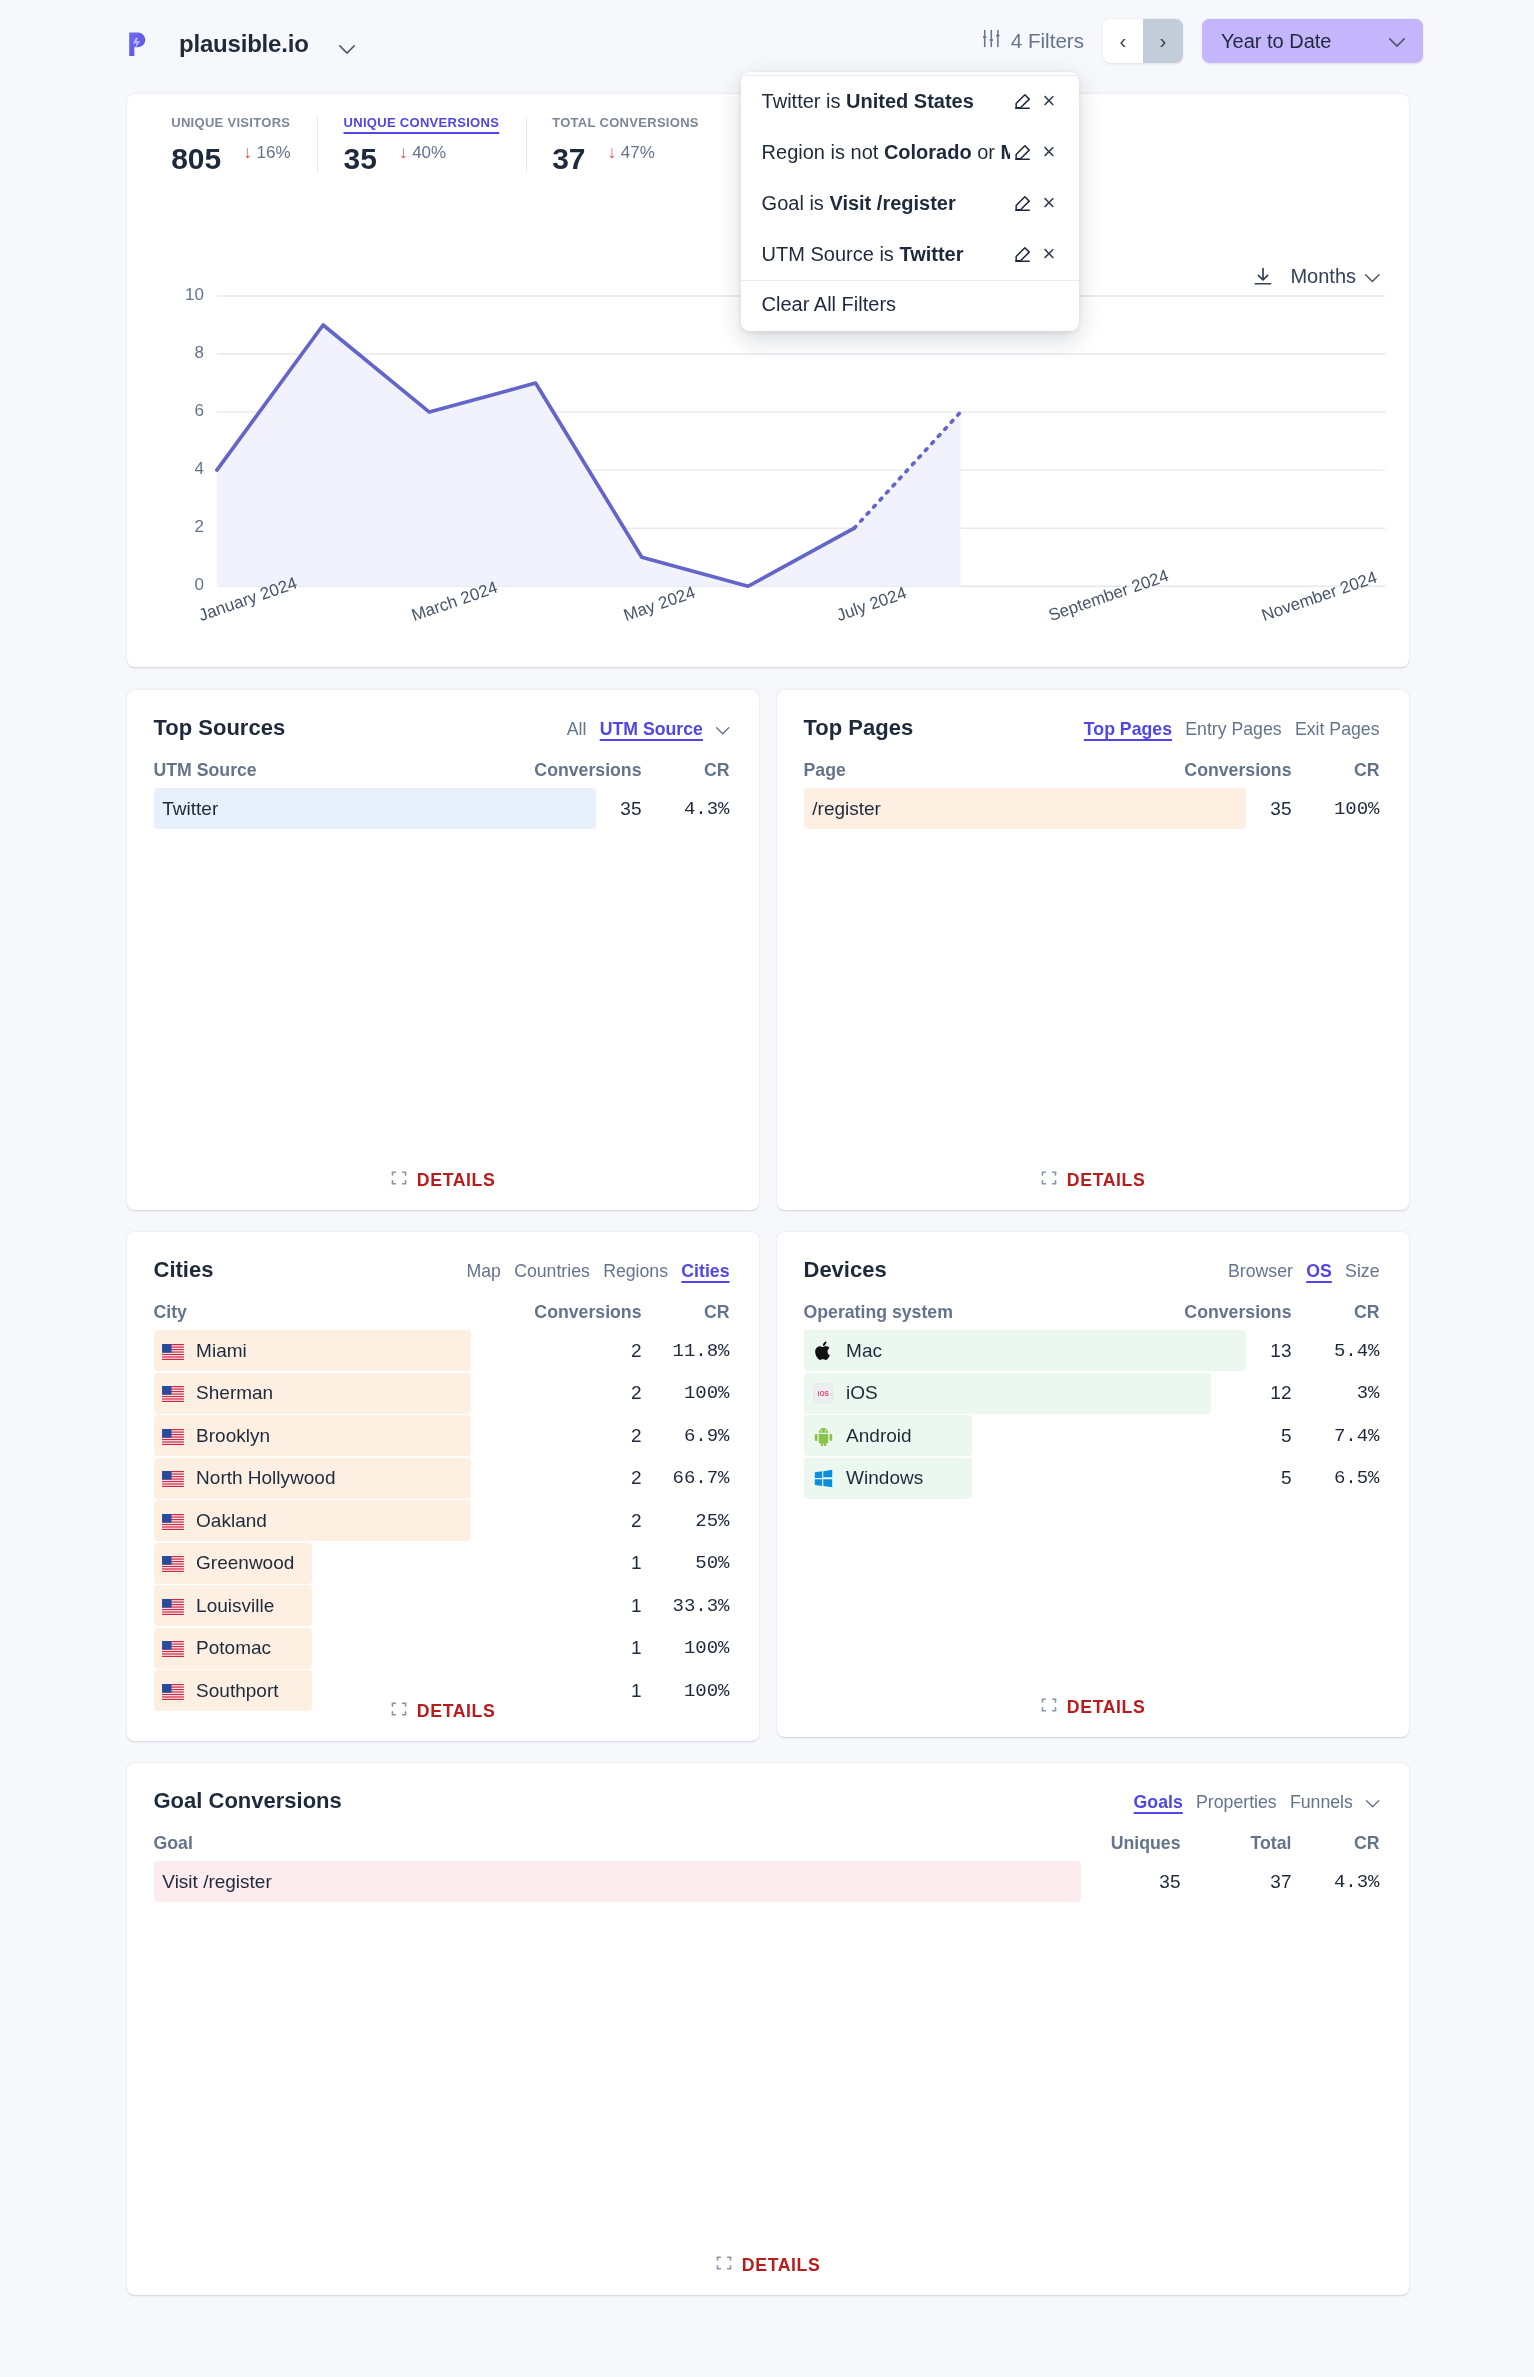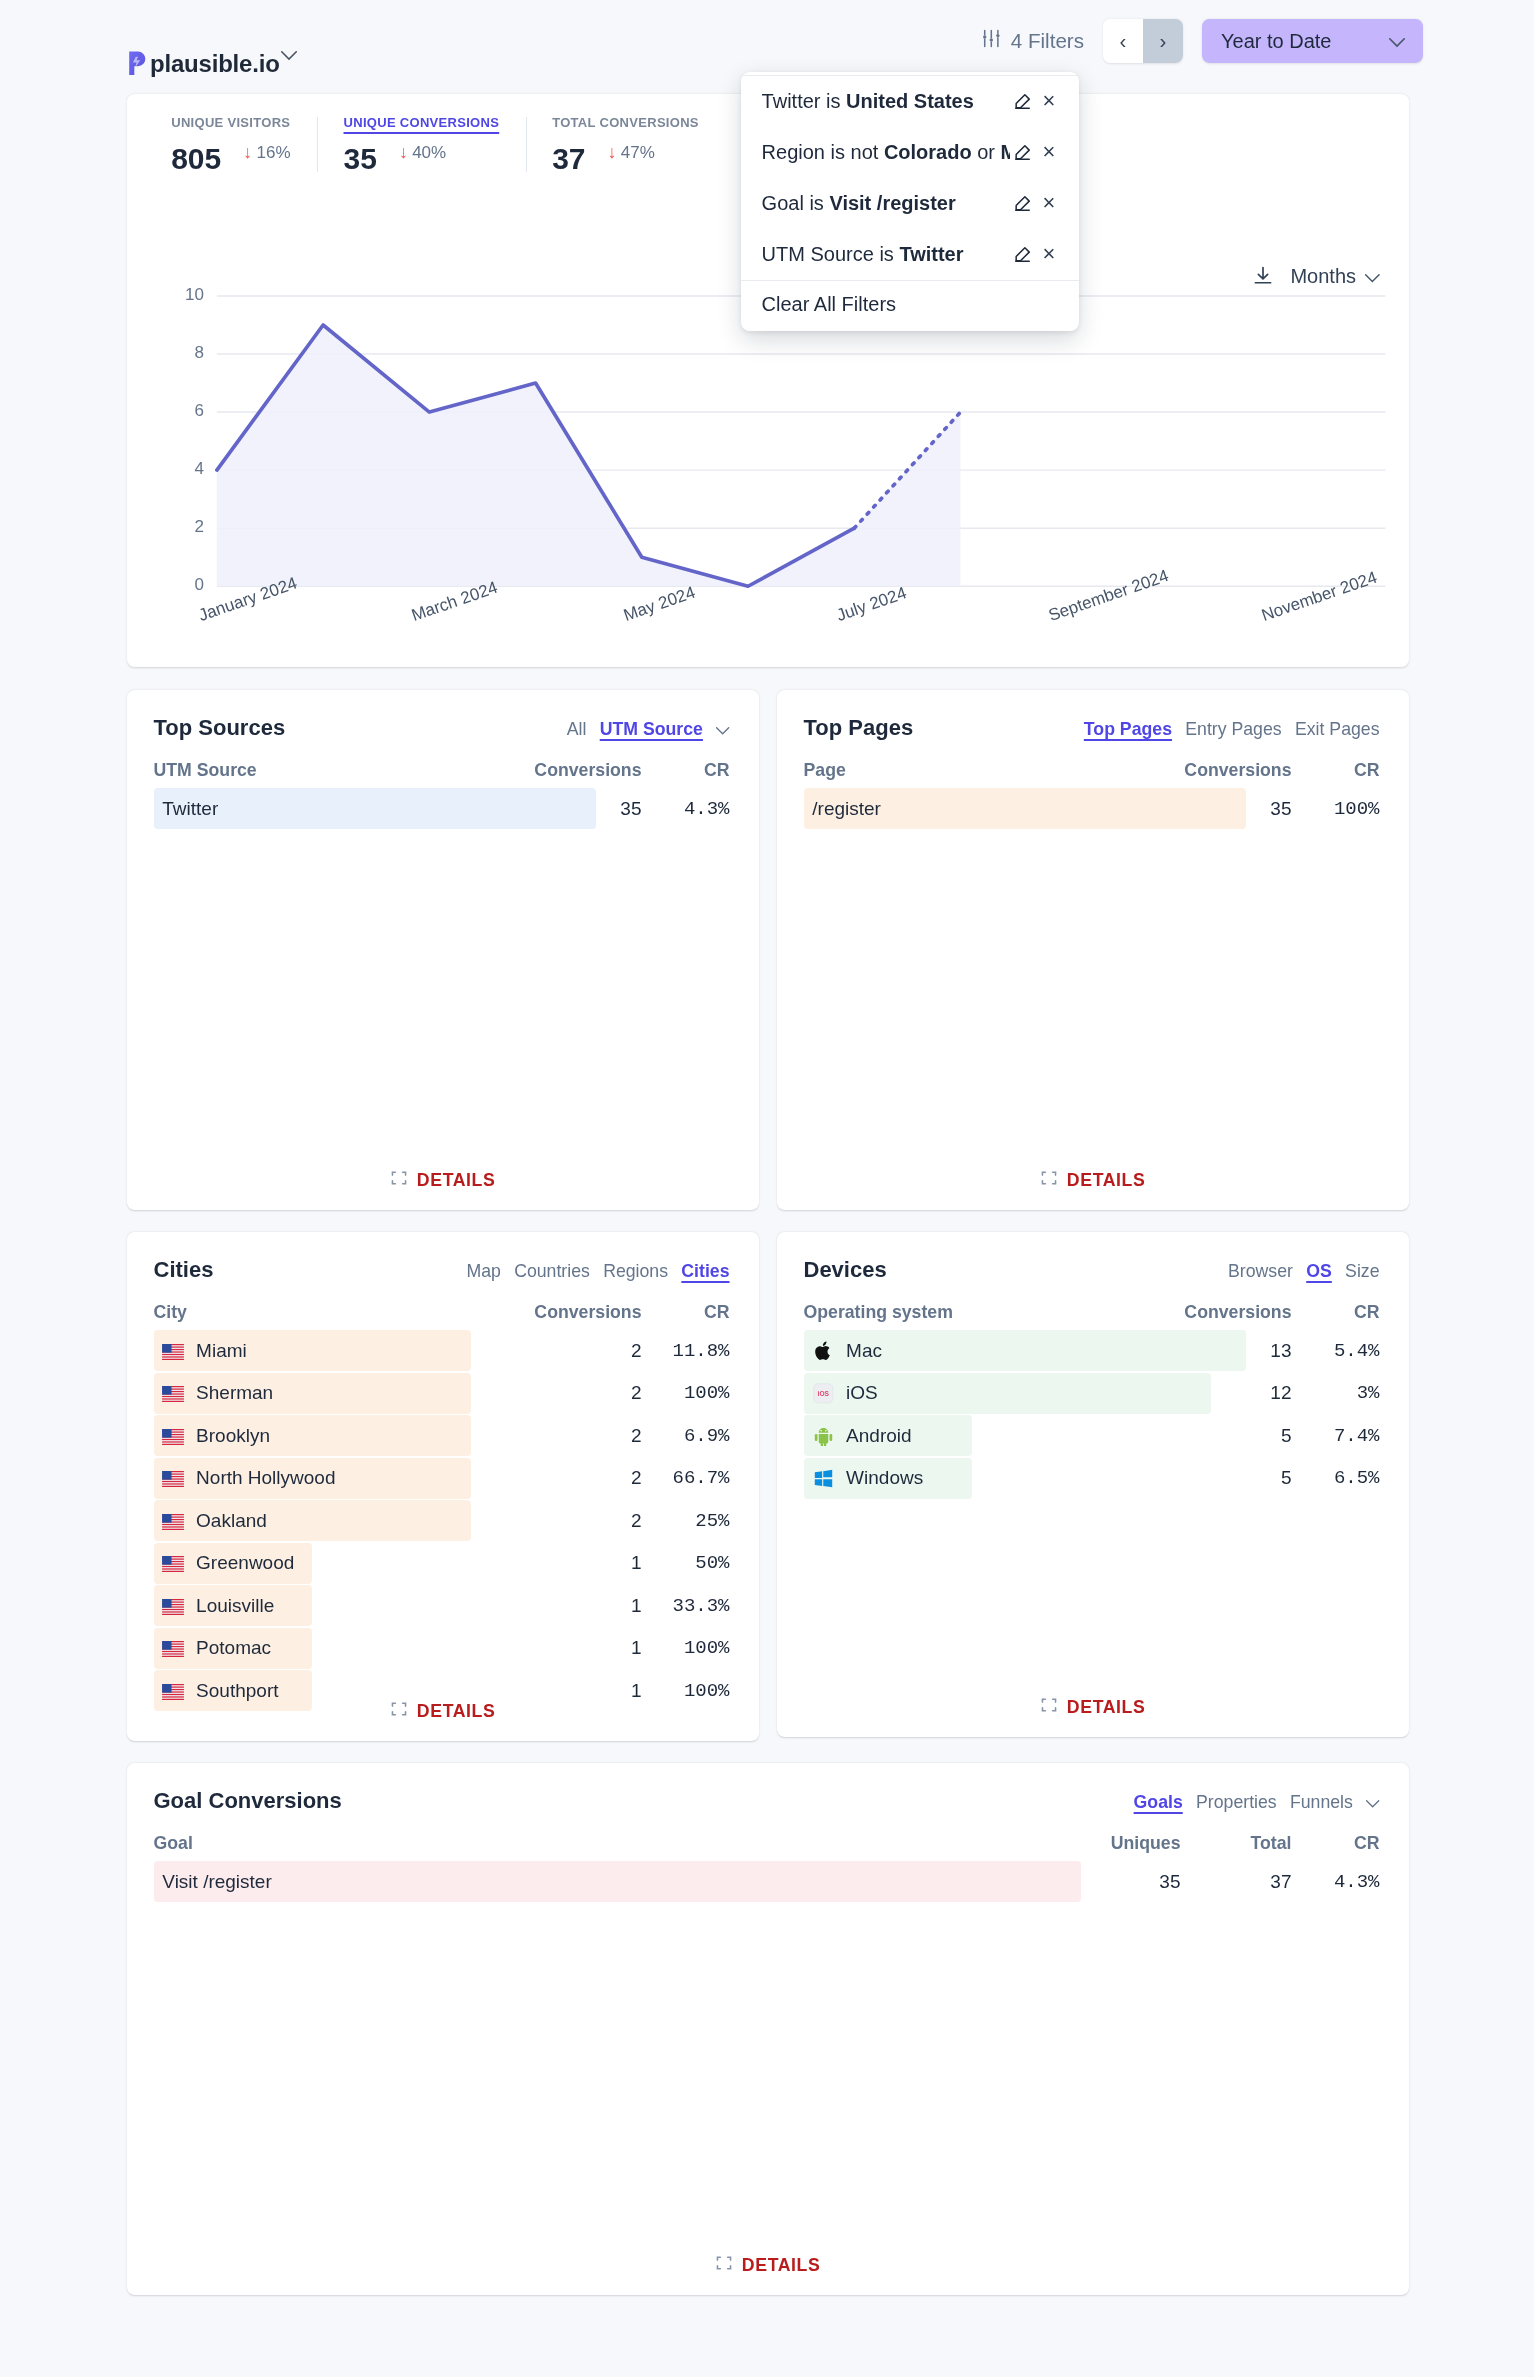--- a/index.html
+++ b/index.html
@@ -10,21 +10,21 @@
     -webkit-font-smoothing: antialiased;
   }
   .page { position: relative; width: 1534px; height: 2377px; }
 
   
   .topbar {
     position: absolute; left: 0; top: 0; width: 1534px; height: 88px;
   }
   .site-chip {
     position: absolute; left: 127px; top: 29.5px;
-    display: flex; align-items: flex-start; gap: 1px; margin-top: 20px;
+    display: flex; align-items: flex-end; gap: 30px;
   }
   .logo-mark {
     width: 22px; height: 26.5px; position: relative;
   }
   .site-name {
     font-size: 24px; font-weight: 600; color: #1f2937; letter-spacing: -0.2px;
   }
   .chev { color: #4b5563; }
 
   .topright {
@@ -99,21 +99,21 @@
   }
   .metric.active .metric-label { color: #4f46e5; text-decoration: underline; text-underline-offset: 5.2px; text-decoration-thickness: 2.2px; }
   .metric-row { display: flex; align-items: flex-start; gap: 22px; margin-top: 12px; }
   .metric-value { font-size: 30px; font-weight: 700; color: #1e293b; }
   .metric-delta { font-size: 17px; color: #64748b; display: flex; align-items: baseline; gap: 4.4px; white-space: nowrap; }
   .metric-delta .dn { color: #f15b5b; font-size: 17.7px; }
 
   
   .graph-tools {
     position: absolute; right: 29.5px; top: 171px;
-    display: flex; align-items: flex-start; gap: 16px; color: #334155; font-size: 20px;
+    display: flex; align-items: flex-end; gap: 16px; color: #334155; font-size: 20px;
   }
   .graph-tools .dl { cursor: pointer; display:flex; }
   .interval { display: flex; align-items: center; gap: 8.8px; cursor: pointer; }
   .graph-wrap { position: absolute; left: 0; top: 193px; width: 1282px; height: 376px; }
 
   .ylab { position: absolute; font-size: 17px; color: #64748b; text-align: right; width: 34px; }
   .xlab {
     position: absolute; font-size: 17px; color: #475569;
     transform: rotate(-19deg); transform-origin: left top; white-space: nowrap;
   }

